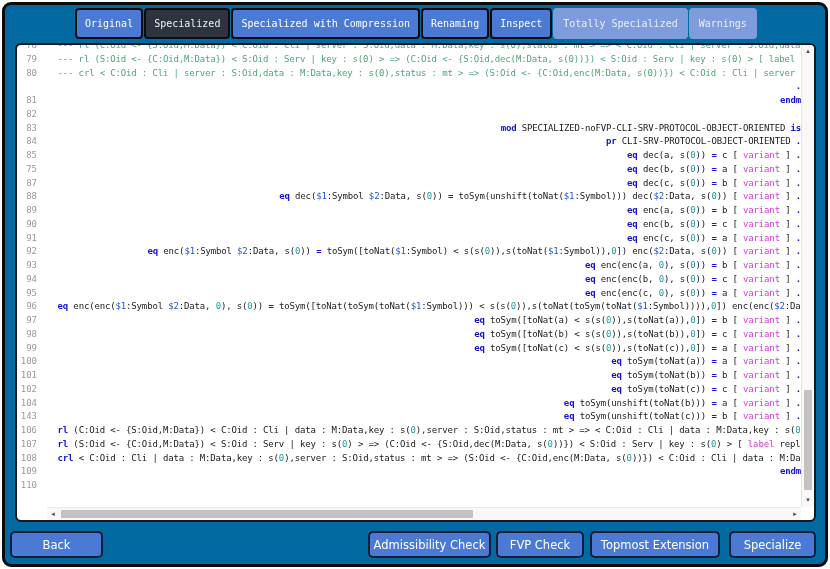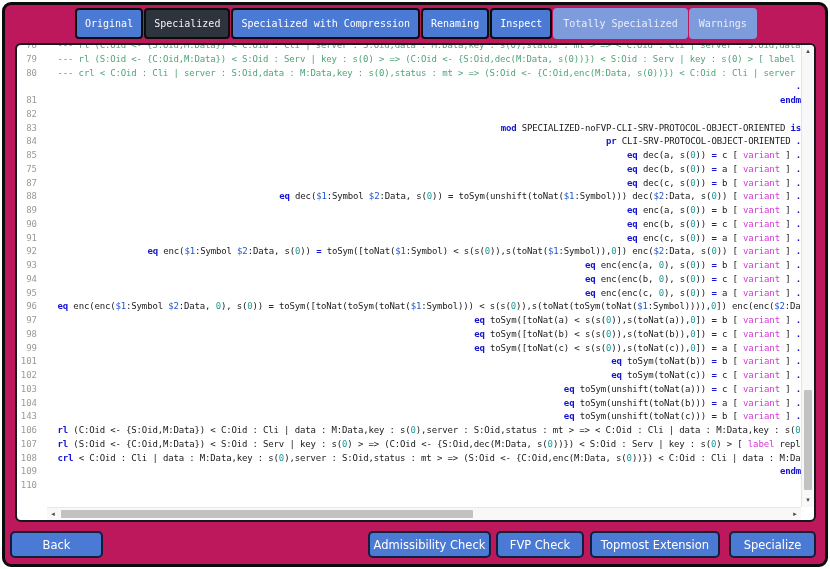--- a/index.html
+++ b/index.html
@@ -2,21 +2,21 @@
 <html style="--accent-blue: #4a7ad4; --tab-selected-bg: #2e343e; --tab-disabled-bg: #7e9cdc; --button-border: #141d3a; --syntax-keyword: #1515cf; --syntax-comment: #4fa578; --syntax-attribute: #d63ad6; --syntax-number: #1d9d9d; --syntax-variable: #2255cc; --line-number: #9a9a9a;"><head>
 <meta charset="utf-8">
 <style>
   html,body{margin:0;padding:0;}
   body{
     width:830px;height:569px;position:relative;overflow:hidden;
     background:#ffffff;font-family:"DejaVu Sans",sans-serif;
   }
   .window{
     position:absolute;left:2px;top:2px;width:820px;height:559px;
-    border:3px solid #0b0b0b;border-radius:9px;background:#be185d;
+    border:3px solid #0b0b0b;border-radius:9px;background:#0369a1;
   }
   
   .tabbar{
     position:absolute;left:70px;top:3px;height:31px;
     display:flex;align-items:stretch;
   }
   .tab{
     display:flex;align-items:center;
     padding:0 8px;margin-right:1px;
     background:var(--accent-blue,#4a7ad4);
@@ -130,23 +130,23 @@
           <div class="row"><span class="ln">90</span><span class="code"><span>  </span><span class="tok-kw">eq</span><span> enc(b, s(</span><span class="tok-num">0</span><span>)) </span><span class="tok-kw">=</span><span> c [ </span><span class="tok-attr">variant</span><span> ] </span><span class="tok-dot">.</span></span></div>
           <div class="row"><span class="ln">91</span><span class="code"><span>  </span><span class="tok-kw">eq</span><span> enc(c, s(</span><span class="tok-num">0</span><span>)) </span><span class="tok-kw">=</span><span> a [ </span><span class="tok-attr">variant</span><span> ] </span><span class="tok-dot">.</span></span></div>
           <div class="row"><span class="ln">92</span><span class="code"><span>  </span><span class="tok-kw">eq</span><span> enc(</span><span class="tok-var">$1</span><span>:Symbol </span><span class="tok-var">$2</span><span>:Data, s(</span><span class="tok-num">0</span><span>)) </span><span class="tok-kw">=</span><span> toSym([toNat(</span><span class="tok-var">$1</span><span>:Symbol) &lt; s(s(</span><span class="tok-num">0</span><span>)),s(toNat(</span><span class="tok-var">$1</span><span>:Symbol)),</span><span class="tok-num">0</span><span>]) enc(</span><span class="tok-var">$2</span><span>:Data, s(</span><span class="tok-num">0</span><span>)) [ </span><span class="tok-attr">variant</span><span> ] </span><span class="tok-dot">.</span></span></div>
           <div class="row"><span class="ln">93</span><span class="code"><span>  </span><span class="tok-kw">eq</span><span> enc(enc(a, </span><span class="tok-num">0</span><span>), s(</span><span class="tok-num">0</span><span>)) </span><span class="tok-kw">=</span><span> b [ </span><span class="tok-attr">variant</span><span> ] </span><span class="tok-dot">.</span></span></div>
           <div class="row"><span class="ln">94</span><span class="code"><span>  </span><span class="tok-kw">eq</span><span> enc(enc(b, </span><span class="tok-num">0</span><span>), s(</span><span class="tok-num">0</span><span>)) </span><span class="tok-kw">=</span><span> c [ </span><span class="tok-attr">variant</span><span> ] </span><span class="tok-dot">.</span></span></div>
           <div class="row"><span class="ln">95</span><span class="code"><span>  </span><span class="tok-kw">eq</span><span> enc(enc(c, </span><span class="tok-num">0</span><span>), s(</span><span class="tok-num">0</span><span>)) </span><span class="tok-kw">=</span><span> a [ </span><span class="tok-attr">variant</span><span> ] </span><span class="tok-dot">.</span></span></div>
           <div class="row"><span class="ln">96</span><span class="code"><span>  </span><span class="tok-kw">eq</span><span> enc(enc(</span><span class="tok-var">$1</span><span>:Symbol </span><span class="tok-var">$2</span><span>:Data, </span><span class="tok-num">0</span><span>), s(</span><span class="tok-num">0</span><span>)) </span><span class="tok-kw">=</span><span> toSym([toNat(toSym(toNat(</span><span class="tok-var">$1</span><span>:Symbol))) &lt; s(s(</span><span class="tok-num">0</span><span>)),s(toNat(toSym(toNat(</span><span class="tok-var">$1</span><span>:Symbol)))),</span><span class="tok-num">0</span><span>]) enc(enc(</span><span class="tok-var">$2</span><span>:Data, </span></span></div>
           <div class="row"><span class="ln">97</span><span class="code"><span>  </span><span class="tok-kw">eq</span><span> toSym([toNat(a) &lt; s(s(</span><span class="tok-num">0</span><span>)),s(toNat(a)),</span><span class="tok-num">0</span><span>]) </span><span class="tok-kw">=</span><span> b [ </span><span class="tok-attr">variant</span><span> ] </span><span class="tok-dot">.</span></span></div>
           <div class="row"><span class="ln">98</span><span class="code"><span>  </span><span class="tok-kw">eq</span><span> toSym([toNat(b) &lt; s(s(</span><span class="tok-num">0</span><span>)),s(toNat(b)),</span><span class="tok-num">0</span><span>]) </span><span class="tok-kw">=</span><span> c [ </span><span class="tok-attr">variant</span><span> ] </span><span class="tok-dot">.</span></span></div>
           <div class="row"><span class="ln">99</span><span class="code"><span>  </span><span class="tok-kw">eq</span><span> toSym([toNat(c) &lt; s(s(</span><span class="tok-num">0</span><span>)),s(toNat(c)),</span><span class="tok-num">0</span><span>]) </span><span class="tok-kw">=</span><span> a [ </span><span class="tok-attr">variant</span><span> ] </span><span class="tok-dot">.</span></span></div>
+          <div class="row"><span class="ln">100</span><span class="code"><span>  </span><span class="tok-kw">eq</span><span> toSym(toNat(a)) </span><span class="tok-kw">=</span><span> a [ </span><span class="tok-attr">variant</span><span> ] </span><span class="tok-dot">.</span></span></div>
           <div class="row"><span class="ln">101</span><span class="code"><span>  </span><span class="tok-kw">eq</span><span> toSym(toNat(b)) </span><span class="tok-kw">=</span><span> b [ </span><span class="tok-attr">variant</span><span> ] </span><span class="tok-dot">.</span></span></div>
           <div class="row"><span class="ln">102</span><span class="code"><span>  </span><span class="tok-kw">eq</span><span> toSym(toNat(c)) </span><span class="tok-kw">=</span><span> c [ </span><span class="tok-attr">variant</span><span> ] </span><span class="tok-dot">.</span></span></div>
-          <div class="row"><span class="ln">103</span><span class="code"><span>  </span><span class="tok-kw">eq</span><span> toSym(unshift(toNat(a))) </span><span class="tok-kw">=</span><span> c [ </span><span class="tok-attr">variant</span><span> ] </span><span class="tok-dot">.</span></span></div>
           <div class="row"><span class="ln">104</span><span class="code"><span>  </span><span class="tok-kw">eq</span><span> toSym(unshift(toNat(b))) </span><span class="tok-kw">=</span><span> a [ </span><span class="tok-attr">variant</span><span> ] </span><span class="tok-dot">.</span></span></div>
           <div class="row"><span class="ln">143</span><span class="code"><span>  </span><span class="tok-kw">eq</span><span> toSym(unshift(toNat(c))) </span><span class="tok-kw">=</span><span> b [ </span><span class="tok-attr">variant</span><span> ] </span><span class="tok-dot">.</span></span></div>
           <div class="row"><span class="ln">106</span><span class="code"><span>  </span><span class="tok-kw">rl</span><span> (C:Oid </span><span>&lt;-</span><span> {S:Oid,M:Data}) &lt; C:Oid : Cli | data : M:Data,key : s(</span><span class="tok-num">0</span><span>),server : S:Oid,status : mt &gt; </span><span>=&gt;</span><span> &lt; C:Oid : Cli | data : M:Data,key : s(</span><span class="tok-num">0</span><span>),server : S:Oid,status : mt &gt; [ </span></span></div>
           <div class="row"><span class="ln">107</span><span class="code"><span>  </span><span class="tok-kw">rl</span><span> (S:Oid </span><span>&lt;-</span><span> {C:Oid,M:Data}) &lt; S:Oid : Serv | key : s(</span><span class="tok-num">0</span><span>) &gt; </span><span>=&gt;</span><span> (C:Oid </span><span>&lt;-</span><span> {S:Oid,dec(M:Data, s(</span><span class="tok-num">0</span><span>))}) &lt; S:Oid : Serv | key : s(</span><span class="tok-num">0</span><span>) &gt; [ </span><span class="tok-attr">label</span><span> reply ] </span></span></div>
           <div class="row"><span class="ln">108</span><span class="code"><span>  </span><span class="tok-kw">crl</span><span> &lt; C:Oid : Cli | data : M:Data,key : s(</span><span class="tok-num">0</span><span>),server : S:Oid,status : mt &gt; </span><span>=&gt;</span><span> (S:Oid </span><span>&lt;-</span><span> {C:Oid,enc(M:Data, s(</span><span class="tok-num">0</span><span>))}) &lt; C:Oid : Cli | data : M:Data,key : s(</span></span></div>
           <div class="row"><span class="ln">109</span><span class="code"><span class="tok-kw">endm</span></span></div>
           <div class="row"><span class="ln">110</span><span class="code"></span></div>
         </div>
     </div>
 

